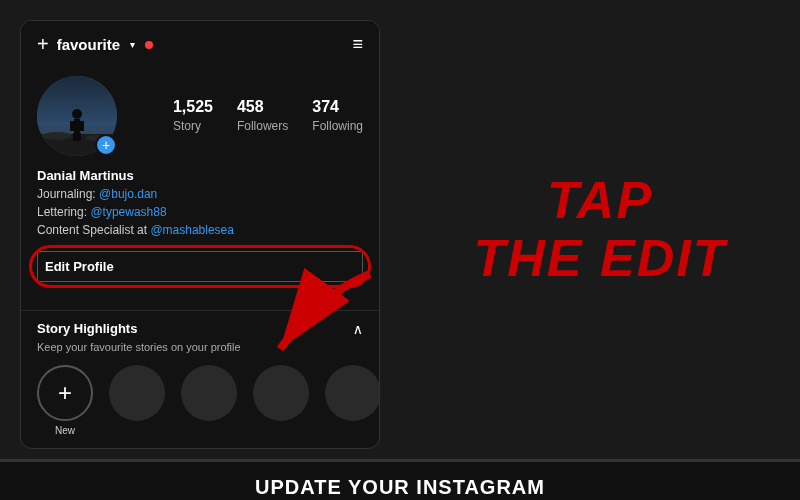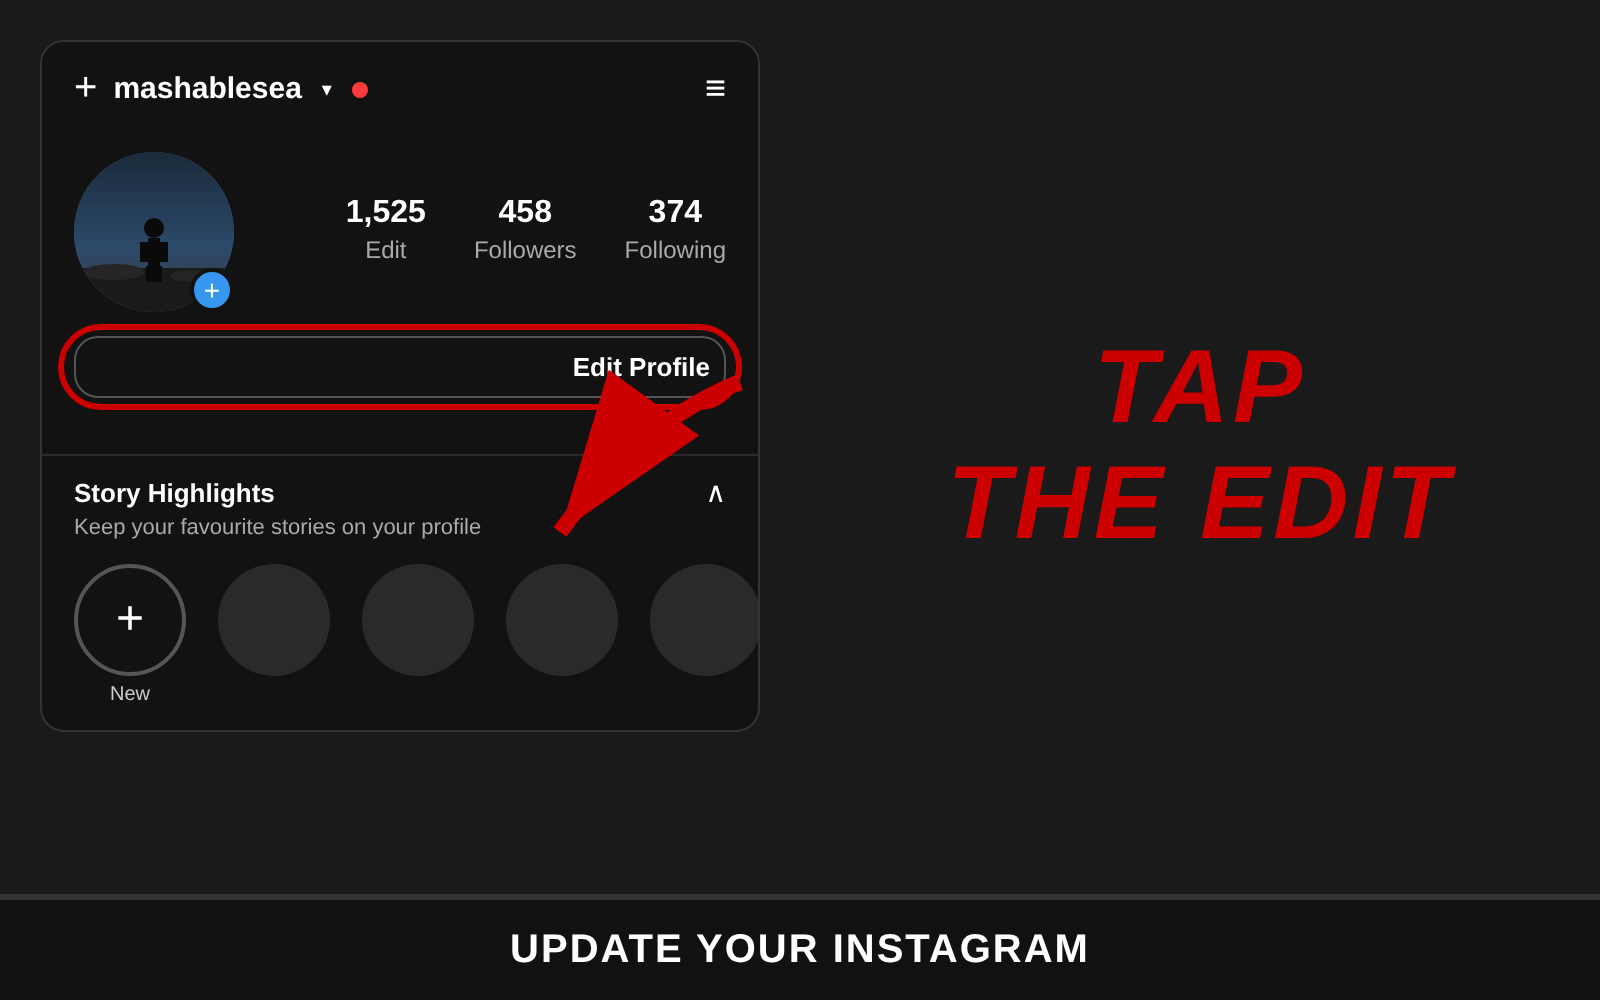--- a/index.html
+++ b/index.html
@@ -138,21 +138,21 @@
     }
 
     .profile-stats {
       display: flex;
       gap: 24px;
       flex: 1;
       justify-content: flex-end;
     }
 
     .stat-item {
-      text-align: center;
+      text-align: left;
     }
 
     .stat-number {
       color: #fff;
       font-size: 16px;
       font-weight: 700;
       display: block;
     }
 
     .stat-label {
@@ -175,26 +175,26 @@
       color: #ccc;
       font-size: 12px;
       line-height: 1.5;
     }
 
     
     .edit-profile-btn {
       width: 100%;
       background: transparent;
       border: 1px solid #555;
-      border-radius: 12px;
+      border-radius: 2px;
       color: #fff;
       font-size: 13px;
       font-weight: 600;
       padding: 7px;
-      text-align: right;
+      text-align: left;
       cursor: pointer;
       position: relative;
     }
 
     
     .edit-profile-wrapper {
       position: relative;
       margin-bottom: 16px;
     }
 
@@ -210,21 +210,20 @@
     }
 
     
     .story-highlights {
       padding: 0 16px 12px;
       border-top: 1px solid #2a2a2a;
     }
 
     .highlights-header {
       display: flex;
-      align-items: center;
       justify-content: space-between;
       padding: 10px 0 4px;
     }
 
     .highlights-title {
       color: #fff;
       font-size: 13px;
       font-weight: 600;
     }
 
@@ -332,21 +331,21 @@
 <body>
 
 <div class="main-content">
 
   <div class="phone-container">
     <div class="phone-screen">
 
       <div class="ig-header">
         <div class="ig-header-left">
           <span class="ig-plus-icon">+</span>
-          <span class="ig-username">mashablesea</span>
+          <span class="ig-username">favourite</span>
           <span class="ig-dropdown-arrow">▾</span>
           <span class="ig-online-dot"></span>
         </div>
         <span class="ig-menu-icon">≡</span>
       </div>
 
       <div class="profile-section">
         <div class="profile-top">
 
           <div class="avatar-container">
@@ -377,33 +376,39 @@
               </div>
             </div>
             <div class="avatar-add-btn">
               <span>+</span>
             </div>
           </div>
 
           <div class="profile-stats">
             <div class="stat-item">
               <span class="stat-number">1,525</span>
-              <span class="stat-label">Edit</span>
+              <span class="stat-label">Story</span>
             </div>
             <div class="stat-item">
               <span class="stat-number">458</span>
               <span class="stat-label">Followers</span>
             </div>
             <div class="stat-item">
               <span class="stat-number">374</span>
               <span class="stat-label">Following</span>
             </div>
           </div>
         </div>
 
+        <div class="profile-bio">
+          <div class="profile-name">Danial Martinus</div>
+          <div class="profile-bio-line">Journaling: <span style="color:#3797f0">@bujo.dan</span></div>
+          <div class="profile-bio-line">Lettering: <span style="color:#3797f0">@typewash88</span></div>
+          <div class="profile-bio-line">Content Specialist at <span style="color:#3797f0">@mashablesea</span></div>
+        </div>
 
         <div class="edit-profile-wrapper">
           <button class="edit-profile-btn">Edit Profile</button>
           <div class="edit-circle-annotation"></div>
         </div>
       </div>
 
       <div class="story-highlights">
         <div class="highlights-header">
           <span class="highlights-title">Story Highlights</span>

